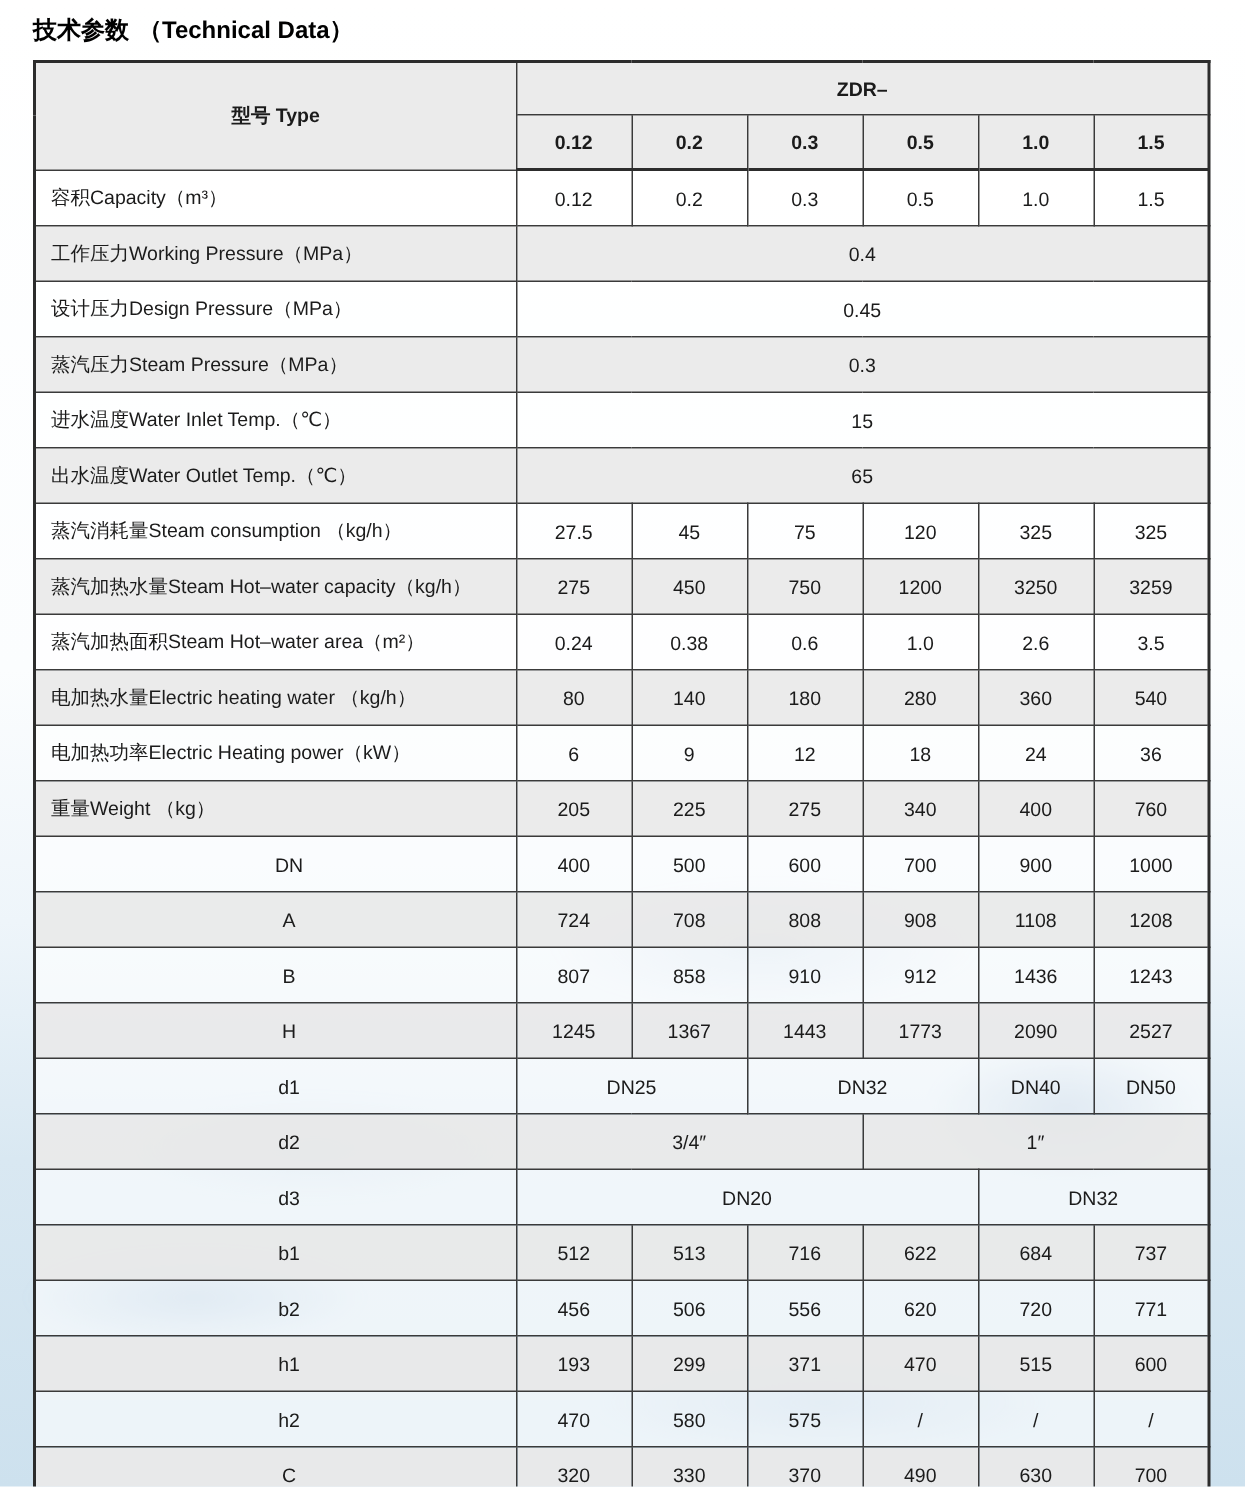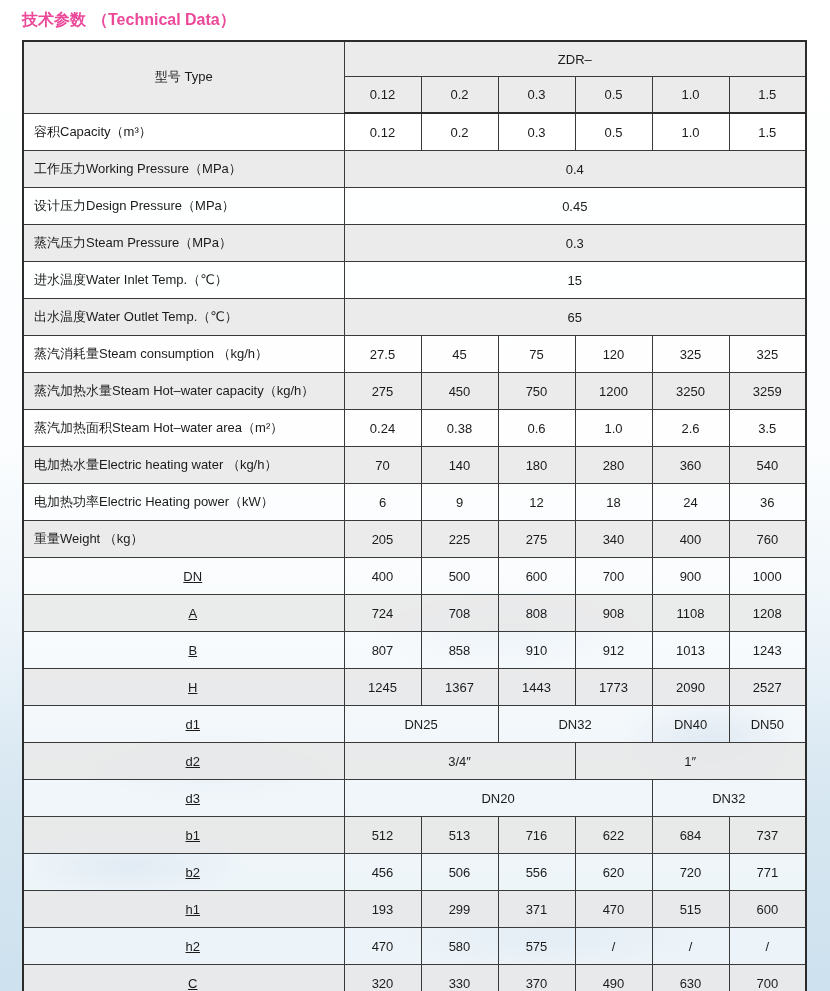--- a/index.html
+++ b/index.html
@@ -11,40 +11,40 @@
   
   .backdrop{position:absolute;inset:0;z-index:0;}
   .blob{position:absolute;filter:blur(5px);border-radius:40%;}
   .blob1{left:590px;top:680px;width:240px;height:120px;background:radial-gradient(closest-side,rgba(96,140,186,.38),rgba(96,140,186,0) 75%);}
   .blob2{left:-20px;top:825px;width:300px;height:80px;background:radial-gradient(closest-side,rgba(104,148,192,.34),rgba(104,148,192,0) 75%);}
   .blob3{left:320px;top:575px;width:380px;height:110px;background:radial-gradient(closest-side,rgba(120,160,200,.22),rgba(120,160,200,0) 75%);}
   .blob4{left:40px;top:720px;width:340px;height:90px;background:radial-gradient(closest-side,rgba(120,160,200,.20),rgba(120,160,200,0) 75%);}
   .blob5{left:340px;top:890px;width:420px;height:90px;background:radial-gradient(closest-side,rgba(110,152,196,.26),rgba(110,152,196,0) 75%);}
 
   .wrap{position:relative;z-index:1;padding:8px 24px 0 22px;}
-  .title{margin:2px 0 9px 0;font-size:16px;font-weight:bold;color:#ec4899;}
+  .title{margin:2px 0 9px 0;font-size:16px;font-weight:bold;color:#000000;}
   .title .en{margin-left:6px;}
 
   table{border-collapse:collapse;table-layout:fixed;width:784px;border:2px solid #2c2c2c;}
   col.c-label{width:321px;}
   col.c-val{width:77px;}
   td{
     border:1.5px solid #3a3a3a;
     height:36px;padding:0 2px;
     font-size:13px;color:#1b1b1b;
     text-align:center;vertical-align:middle;
     background:rgba(255,255,255,.62);
     white-space:nowrap;overflow:hidden;
   }
-  thead td{background:rgba(234,234,234,.95);}
+  thead td{background:rgba(234,234,234,.95);font-weight:bold;}
   thead tr.series-row td{height:34px;}
   thead tr.model-row td{height:35px;border-bottom:2.5px solid #2c2c2c;}
   tr.shaded td{background:rgba(234,234,234,.93);}
   td.row-label{text-align:left;padding-left:10px;}
-  td.row-label.centered{text-align:center;padding-left:20px;text-decoration:underline;}
+  td.row-label.centered{text-align:center;padding-left:20px;}
 </style>
 </head>
 <body>
 
 <div class="backdrop">
   <div class="blob blob1"></div>
   <div class="blob blob2"></div>
   <div class="blob blob3"></div>
   <div class="blob blob4"></div>
   <div class="blob blob5"></div>
@@ -131,21 +131,21 @@
           <td class="row-label">蒸汽加热面积Steam Hot–water area（m²）</td>
           <td>0.24</td>
           <td>0.38</td>
           <td>0.6</td>
           <td>1.0</td>
           <td>2.6</td>
           <td>3.5</td>
         </tr>
         <tr class="shaded">
           <td class="row-label">电加热水量Electric heating water （kg/h）</td>
-          <td>70</td>
+          <td>80</td>
           <td>140</td>
           <td>180</td>
           <td>280</td>
           <td>360</td>
           <td>540</td>
         </tr>
         <tr>
           <td class="row-label">电加热功率Electric Heating power（kW）</td>
           <td>6</td>
           <td>9</td>
@@ -180,21 +180,21 @@
           <td>908</td>
           <td>1108</td>
           <td>1208</td>
         </tr>
         <tr>
           <td class="row-label centered">B</td>
           <td>807</td>
           <td>858</td>
           <td>910</td>
           <td>912</td>
-          <td>1013</td>
+          <td>1436</td>
           <td>1243</td>
         </tr>
         <tr class="shaded">
           <td class="row-label centered">H</td>
           <td>1245</td>
           <td>1367</td>
           <td>1443</td>
           <td>1773</td>
           <td>2090</td>
           <td>2527</td>

